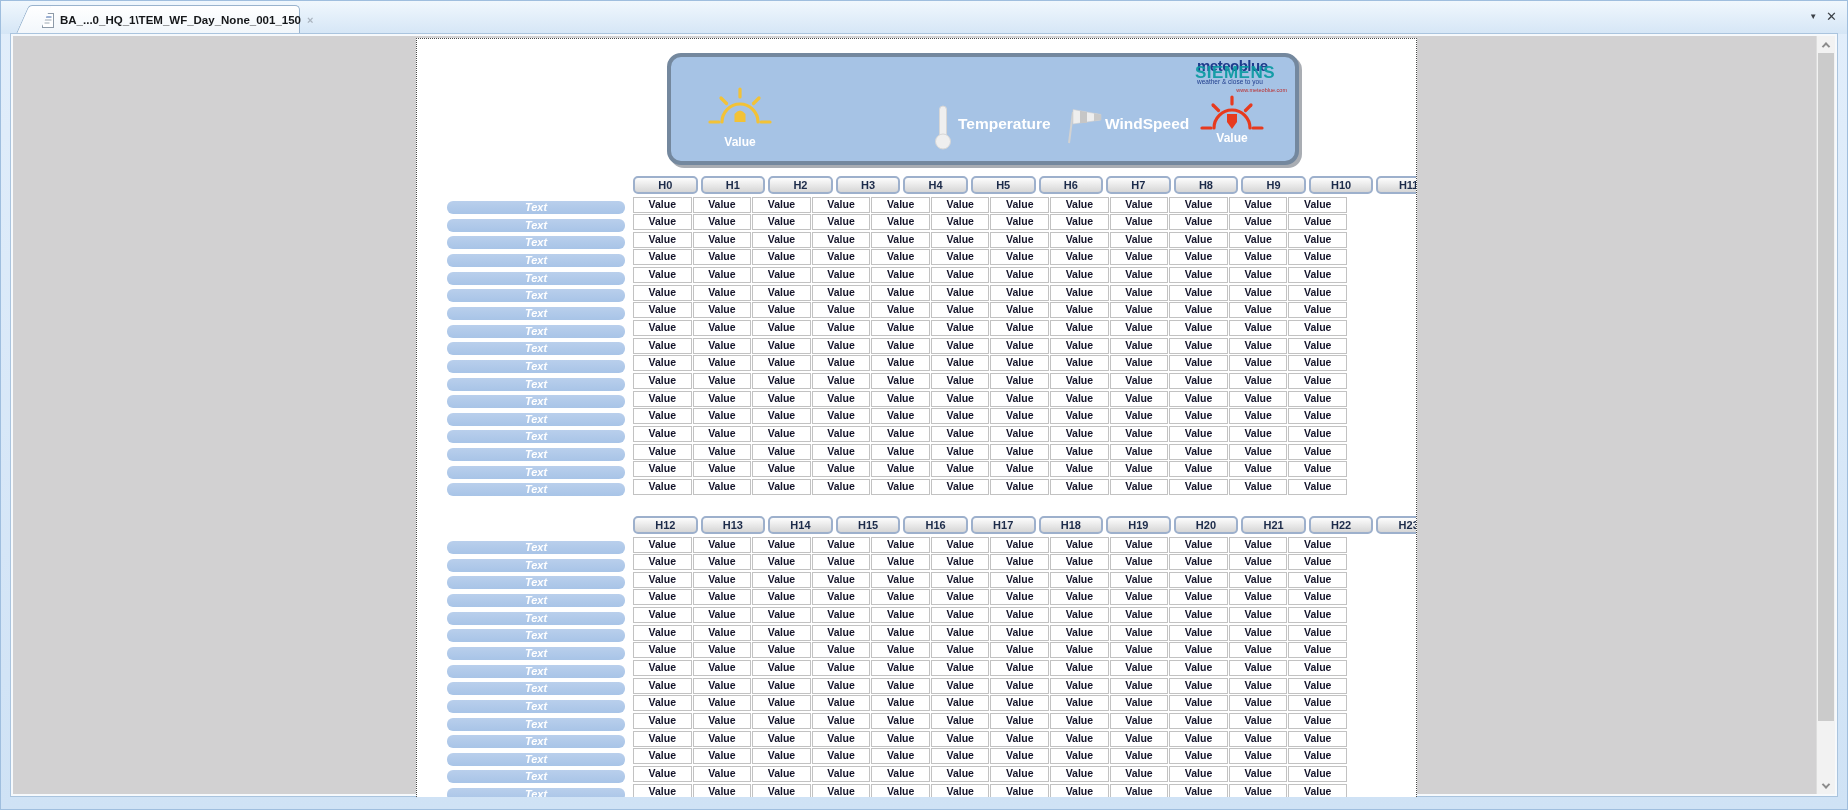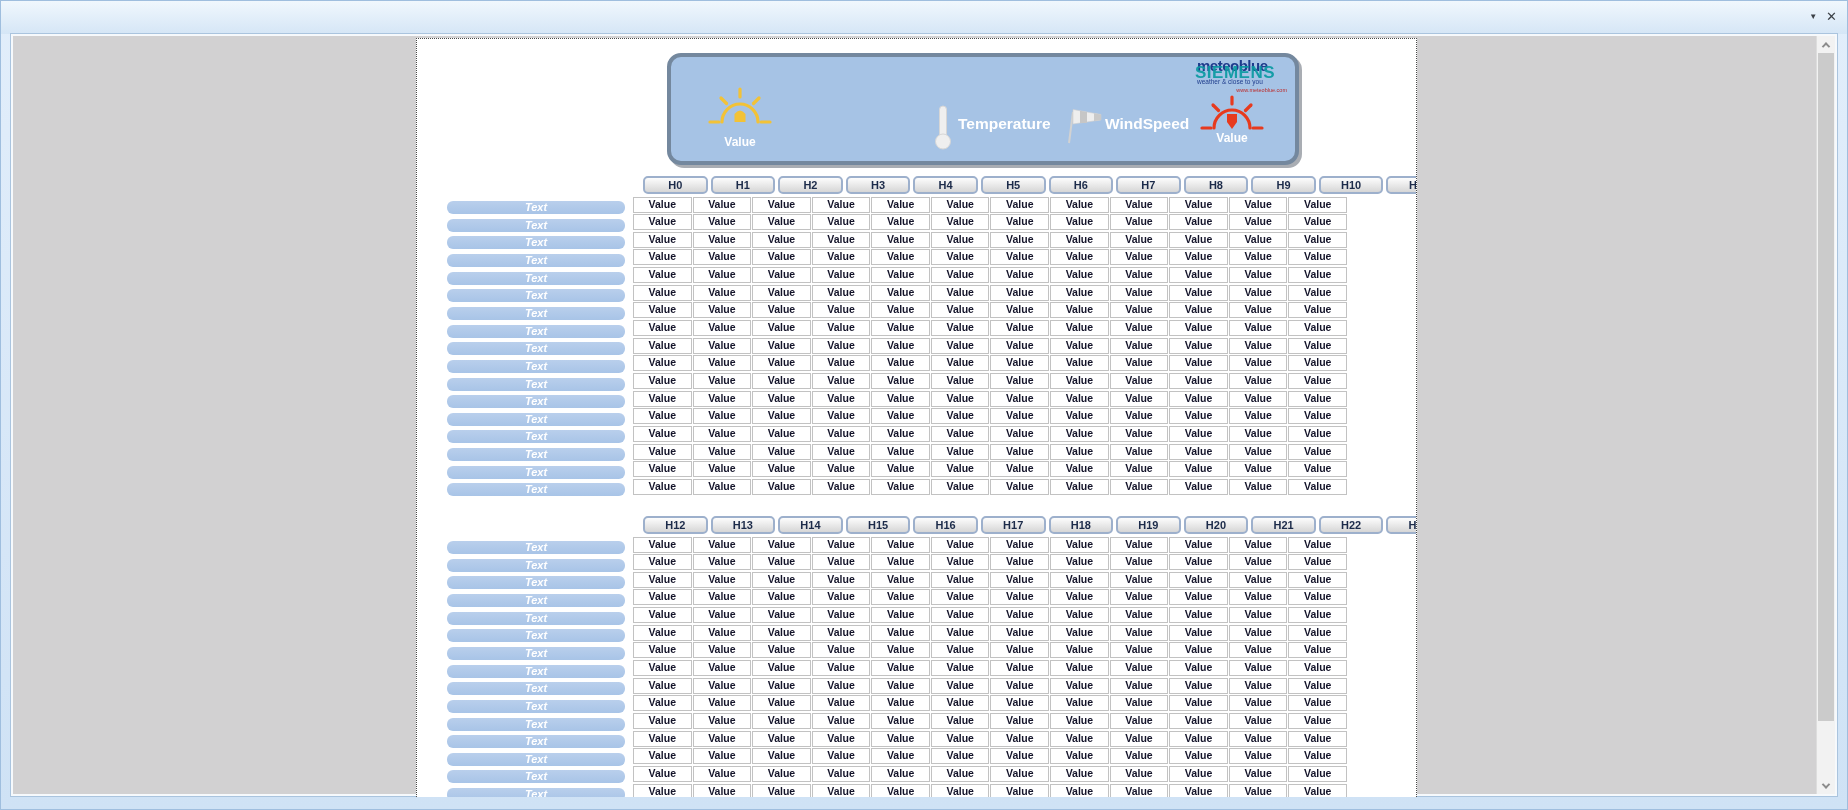--- a/index.html
+++ b/index.html
@@ -45,21 +45,21 @@
   .b-val{position:absolute;color:#ffffff;font-weight:bold;font-size:12px;text-align:center;width:90px;}
   .icon-abs{position:absolute;}
   
   .logo{position:absolute;left:524px;top:0;width:96px;height:46px;}
   .logo-brand{position:absolute;left:2px;top:0;font-size:15px;font-weight:bold;color:var(--brand-blue);letter-spacing:-.5px;}
   .logo-overlay{position:absolute;left:0px;top:6px;font-size:17px;font-weight:bold;color:var(--brand-teal);letter-spacing:.5px;opacity:.92;}
   .logo-tagline{position:absolute;left:2px;top:21px;font-size:6.5px;color:var(--brand-blue);white-space:nowrap;}
   .logo-url{position:absolute;right:4px;top:30px;font-size:5.5px;color:#bb2a2a;white-space:nowrap;}
   
   .tsection{position:absolute;left:30px;width:930px;}
-  .thead{position:absolute;left:196px;top:0;width:808px;height:18px;
+  .thead{position:absolute;left:186px;top:0;width:808px;height:18px;
          display:grid;grid-template-columns:repeat(12,1fr);column-gap:3px;}
   .hcell{border:2px solid var(--header-border);border-radius:5px;
          background:linear-gradient(#fdfdfd,#d6d6d6);
          font-size:11px;font-weight:bold;color:#1c2b4a;text-align:center;line-height:14px;}
   .pills{position:absolute;left:0;top:0;width:178px;}
   .pill{position:absolute;left:0;width:178px;height:13px;border-radius:6px;
         background:linear-gradient(#b9cfec,var(--pill-fill));
         color:#ffffff;font-size:11px;font-weight:bold;font-style:italic;
         text-align:center;line-height:13px;}
   .vrows{position:absolute;left:186px;top:0;width:714px;}
@@ -68,20 +68,30 @@
   .vcell{border:1px solid #c2c2c2;background:#ffffff;
          font-size:10.5px;font-weight:bold;color:var(--value-text);
          text-align:center;line-height:13.5px;}
 </style>
 </head>
 <body>
 
 <div class="window">
 
   <div class="tabbar">
+    <div class="tab">
+      <svg class="doc-icon" viewBox="0 0 12 15">
+        <rect x="0.5" y="0.5" width="11" height="14" fill="#ffffff" stroke="#8d9aa8"></rect>
+        <line x1="2.5" y1="4" x2="9.5" y2="4" stroke="#3a64a8" stroke-width="1"></line>
+        <line x1="2.5" y1="7" x2="9.5" y2="7" stroke="#9aa6b2" stroke-width="1"></line>
+        <line x1="2.5" y1="10" x2="7.5" y2="10" stroke="#9aa6b2" stroke-width="1"></line>
+      </svg>
+      <span class="tab-title">BA_...0_HQ_1\TEM_WF_Day_None_001_150</span>
+      <span class="tab-close">×</span>
+    </div>
     <div class="win-controls">
       <span class="win-menu">▼</span>
       <span class="win-close">✕</span>
     </div>
   </div>
 
   <div class="content">
 
     <div class="page">
 

